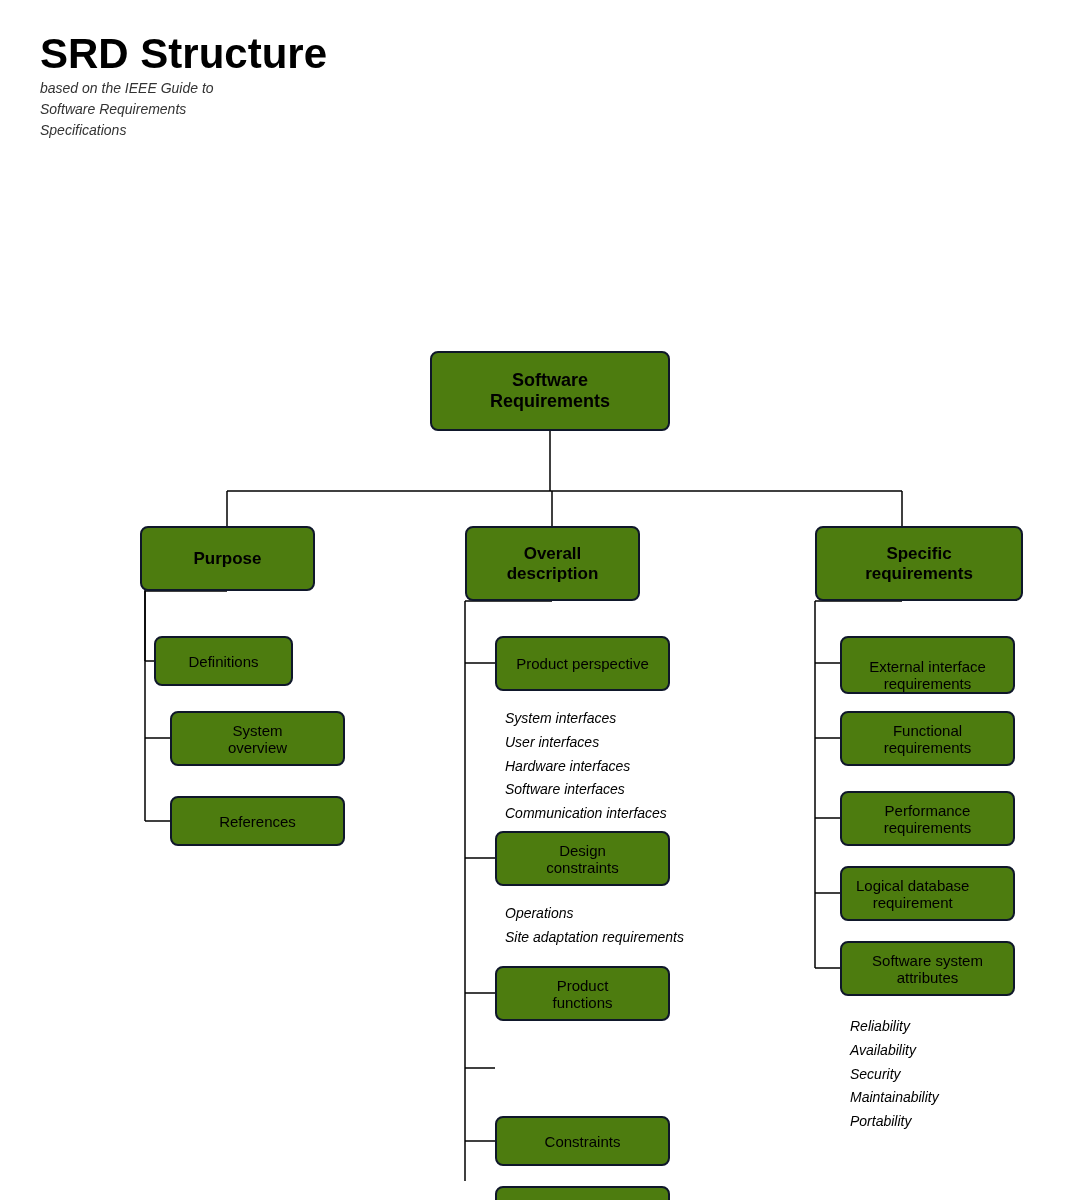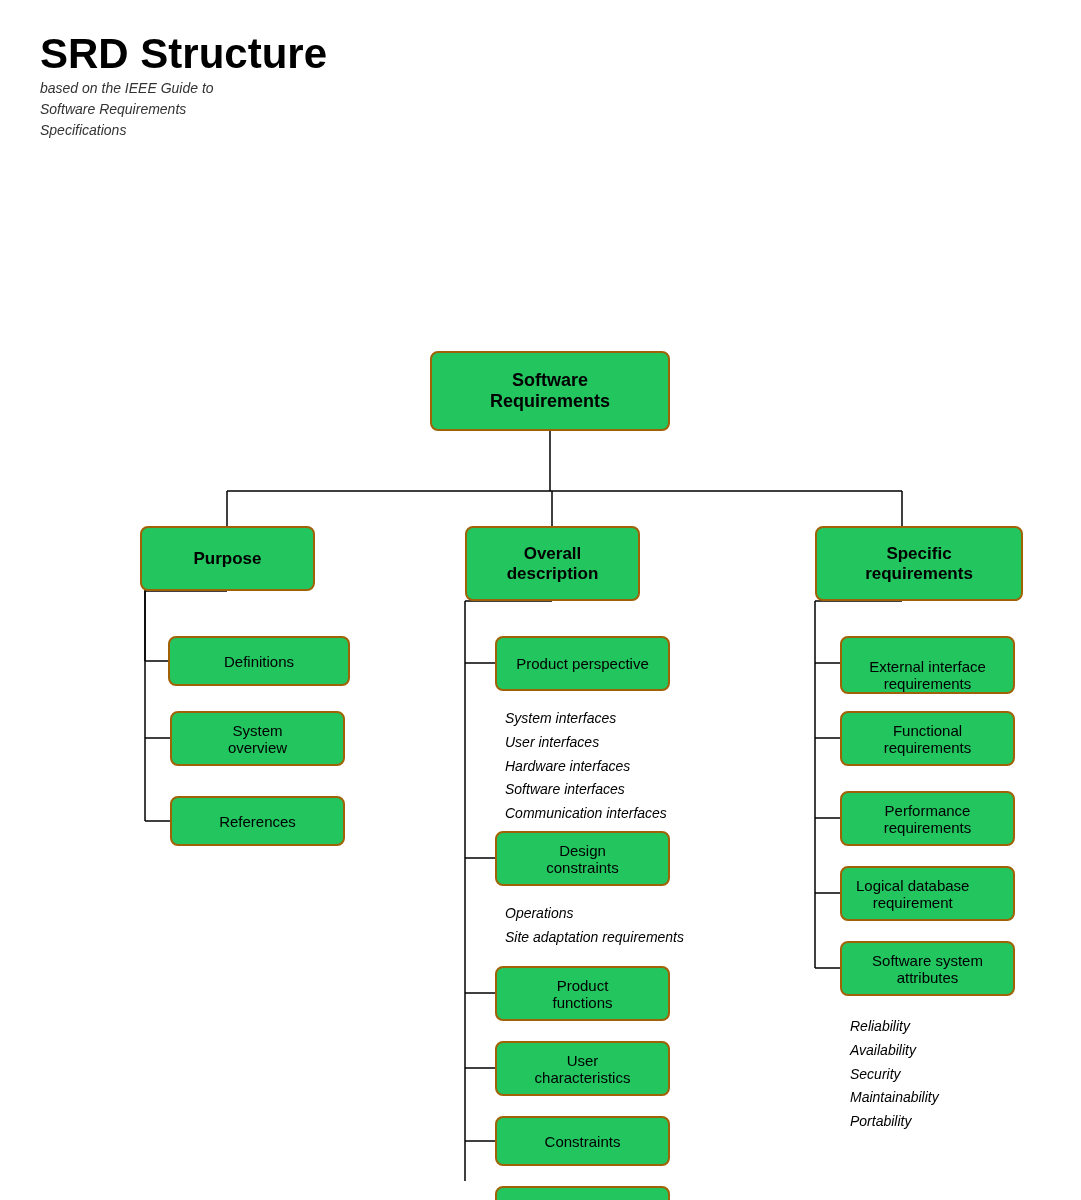--- a/index.html
+++ b/index.html
@@ -21,23 +21,23 @@
       font-style: italic;
       font-size: 14px;
       line-height: 1.5;
       color: #333;
       margin-bottom: 40px;
       max-width: 200px;
     }
 
     
     .node {
-      border: 2px solid #a16207;
+      border: 2px solid #0f172a;
       border-radius: 8px;
-      background: #22c55e;
+      background: #4d7c0f;
       padding: 10px 14px;
       text-align: center;
       font-size: 15px;
       color: #000;
       position: absolute;
     }
 
     .node.bold {
       font-weight: bold;
       font-size: 16px;
@@ -129,21 +129,21 @@
   <div class="node bold" style="left:425px; top:345px; width:175px; height:75px; display:flex; align-items:center; justify-content:center;">
     <span style="white-space:pre-line; font-weight:bold; font-size:17px;">Overall
 description</span>
   </div>
 
   <div class="node bold" style="left:775px; top:345px; width:208px; height:75px; display:flex; align-items:center; justify-content:center;">
     <span style="white-space:pre-line; font-weight:bold; font-size:17px;">Specific
 requirements</span>
   </div>
 
-  <div class="node" style="left:128px; top:455px; width:182px; height:50px; display:flex; align-items:center; justify-content:center;">
+  <div class="node" style="left:114px; top:455px; width:139px; height:50px; display:flex; align-items:center; justify-content:center;">
     <span>Definitions</span>
   </div>
 
   <div class="node" style="left:130px; top:530px; width:175px; height:55px; display:flex; align-items:center; justify-content:center;">
     <span style="white-space:pre-line;">System
 overview</span>
   </div>
 
   <div class="node" style="left:130px; top:615px; width:175px; height:50px; display:flex; align-items:center; justify-content:center;">
     <span>References</span>
@@ -170,24 +170,20 @@
   <div class="node italic-text" style="left:455px; top:717px; width:215px; height:45px; padding: 4px 10px;">
     <span style="white-space:pre-line; font-style:italic; font-size:14px;">Operations
 Site adaptation requirements</span>
   </div>
 
   <div class="node" style="left:455px; top:785px; width:175px; height:55px; display:flex; align-items:center; justify-content:center;">
     <span style="white-space:pre-line;">Product
 functions</span>
   </div>
 
-  <div class="node" style="left:455px; top:860px; width:175px; height:55px; display:flex; align-items:center; justify-content:center;">
-    <span style="white-space:pre-line;">User
-characteristics</span>
-  </div>
 
   <div class="node" style="left:455px; top:935px; width:175px; height:50px; display:flex; align-items:center; justify-content:center;">
     <span>Constraints</span>
   </div>
 
   <div class="node" style="left:455px; top:1005px; width:175px; height:58px; display:flex; align-items:center; justify-content:center;">
     
   </div>
 
   <div class="node" style="left:800px; top:455px; width:175px; height:58px; display:flex; align-items:center; justify-content:center;">

